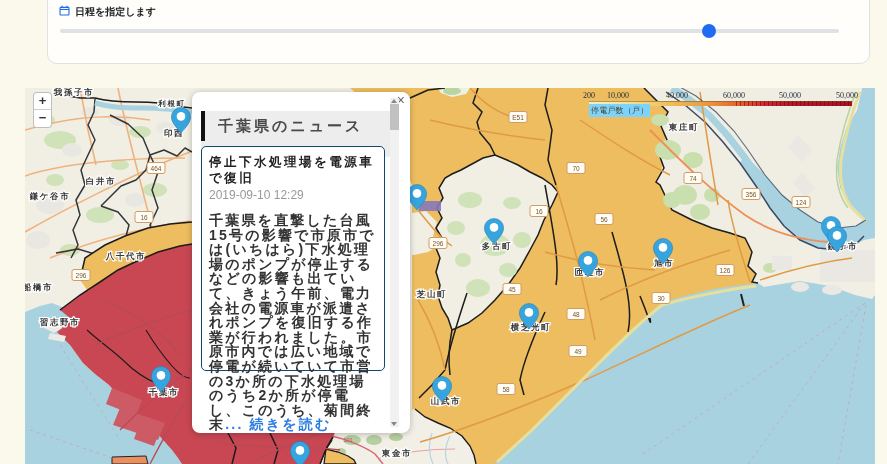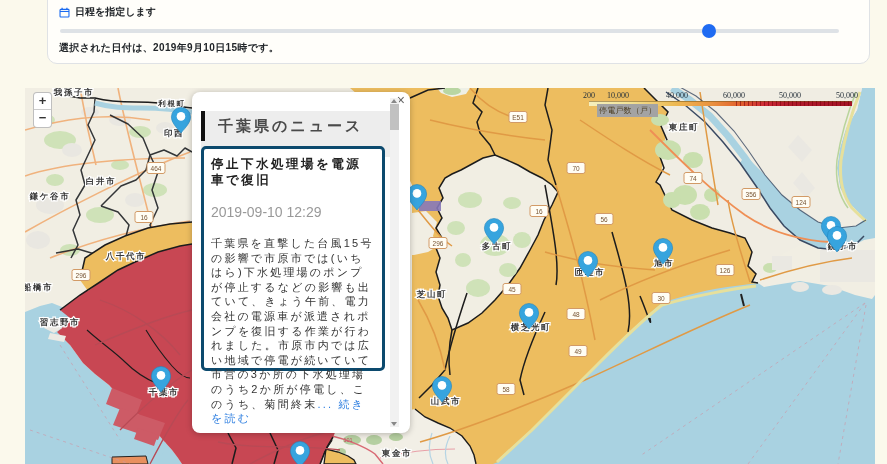--- a/index.html
+++ b/index.html
@@ -1,60 +1,59 @@
 <!DOCTYPE html>
 <html><head>
 <meta charset="utf-8">
 <style>
 html,body{margin:0;padding:0;}
 body{width:887px;height:464px;overflow:hidden;background:#fbf9ec;font-family:"Liberation Sans",sans-serif;position:relative;}
 .topcard{position:absolute;left:47px;top:-12px;width:823px;height:76px;background:#fffefa;border:1px solid #dfe2e5;border-radius:10px;box-sizing:border-box;}
-.row1{position:absolute;left:11px;top:16px;font-size:10px;color:#212529;display:flex;align-items:center;gap:5px;letter-spacing:0;font-weight:bold;}
+.row1{position:absolute;left:11px;top:16px;font-size:10px;color:#212529;display:flex;gap:5px;letter-spacing:0;font-weight:bold;}
 .slidertrack{position:absolute;left:12px;top:40px;width:779px;height:4px;background:#dee2e6;border-radius:2px;}
 .sliderhandle{position:absolute;left:654px;top:35px;width:14px;height:14px;border-radius:50%;background:#1f6bf2;}
 .row2{position:absolute;left:11px;top:52px;font-size:10px;color:#212529;letter-spacing:0.35px;font-weight:bold;}
 .map{position:absolute;left:25px;top:88px;width:850px;height:376px;background:#f0ede2;overflow:hidden;}
 .zoomctl{position:absolute;left:8px;top:4px;width:17px;height:34px;background:#fff;border:1px solid rgba(0,0,0,0.25);border-radius:4px;z-index:20;font-size:13px;font-weight:bold;color:#333;text-align:center;line-height:16px;}
 .zoomctl .zline{border-top:1px solid #ccc;}
 .legend{position:absolute;right:0;top:0;z-index:15;width:850px;height:40px;pointer-events:none;}
 .lnum{position:absolute;top:3px;font-size:8px;color:#25303a;transform:translateX(-50%);white-space:nowrap;font-family:Liberation Serif, serif;}
 .lbar{position:absolute;left:564px;top:13px;width:263px;height:5px;border-top:1px solid rgba(120,90,30,0.55);box-sizing:border-box;background:linear-gradient(to right,#f5efbe 0%,#f2e49a 14%,#edbb55 32%,#ea9440 46%,#e2622d 57%,#cc2936 67%,#b01b2b 76%,#a31326 100%);}
 .lticks{position:absolute;left:711px;top:13px;width:116px;height:5px;background:repeating-linear-gradient(to right,rgba(120,0,10,0.55) 0 1px,transparent 1px 4px);}
-.llabel{position:absolute;left:564px;top:16px;font-size:8px;color:#4a3c20;background:#a3a3a3;padding:1px 2px;line-height:11px;letter-spacing:0.2px;margin-left:8px;}
+.llabel{position:absolute;left:564px;top:16px;font-size:8px;color:#4a3c20;background:#7dd3fc;padding:1px 2px;line-height:11px;letter-spacing:0.2px;}
 .panel{position:absolute;left:167px;top:4px;width:218px;height:341px;background:#fff;border-radius:8px;box-shadow:0 1px 6px rgba(0,0,0,0.25);z-index:30;}
 .pclose{position:absolute;right:5px;top:0px;font-size:14px;color:#666;}
 .ptitle{position:absolute;left:9px;top:19px;right:19px;height:46px;background:#ededed;}
 .ptitlebar{position:absolute;left:0;top:0;width:4px;height:30px;background:#111;}
 .ptitletext{position:absolute;left:17px;top:6px;font-size:15px;color:#4a4a4a;letter-spacing:3px;font-weight:bold;}
 .pscroll{position:absolute;right:11px;top:6px;width:9px;bottom:6px;background:#f1f1f1;}
 .pthumb{position:absolute;left:0;top:6px;width:9px;height:26px;background:#c1c1c1;}
 .parrow{position:absolute;left:1px;width:0;height:0;border-left:3.5px solid transparent;border-right:3.5px solid transparent;}
-.card{position:absolute;left:9px;width:184px;border:3px solid #0c4a6e;border-radius:5px;background:#fff;box-sizing:border-box;}
+.card{position:absolute;left:9px;width:184px;border:1px solid #0c4a6e;border-radius:5px;background:#fff;box-sizing:border-box;}
 .card1{top:54px;height:225px;}
 .card2{top:299px;height:35px;}
 .chead{margin:7px 7px 2px 7px;font-size:12.5px;color:#222;line-height:16px;letter-spacing:2.5px;font-weight:bold;}
-.cdate{margin:16px 7px;font-size:14px;color:#999;}
-.cbody{margin:5px 7px;font-size:11px;color:#333;line-height:14.6px;letter-spacing:2.2px;font-weight:normal;}
+.cdate{margin:2px 7px;font-size:12px;color:#999;}
+.cbody{margin:11px 7px;font-size:14px;color:#333;line-height:14.6px;letter-spacing:2.2px;font-weight:bold;}
 .clink{color:#2b7de0;}
 svg text{font-family:"Liberation Sans",sans-serif;}
 </style>
 </head>
 <body>
 <div class="topcard">
   <div class="row1">
     <svg width="11" height="11" viewBox="0 0 16 16">
         <path fill="none" stroke="#1a6af0" stroke-width="1.6" d="M2.5 3.5h11a1 1 0 0 1 1 1v9a1 1 0 0 1-1 1h-11a1 1 0 0 1-1-1v-9a1 1 0 0 1 1-1z"></path>
         <path stroke="#1a6af0" stroke-width="1.6" d="M1.5 6.5h13"></path>
         <path stroke="#1a6af0" stroke-width="1.8" d="M4.5 1.2v3M11.5 1.2v3"></path>
       </svg>
     <span>日程を指定します</span>
   </div>
   <div class="slidertrack"></div>
   <div class="sliderhandle"></div>
-  <div class="row2">選択された日付は、2019年9月10日15時です。</div>
 </div>
 
 <div class="map">
 <svg width="850" height="376" viewBox="25 88 850 376">
 <defs>
 <g id="pin">
   <path d="M0,0 C-5.5,-6.5 -9.6,-10.8 -9.6,-16.2 a9.6,9.3 0 1 1 19.2,0 C9.6,-10.8 5.5,-6.5 0,0 Z" fill="#37a4de" stroke="#2285bd" stroke-width="0.6"></path>
   <circle cx="0" cy="-16.6" r="4.3" fill="#fff"></circle>
 </g>
 <g id="shield">

